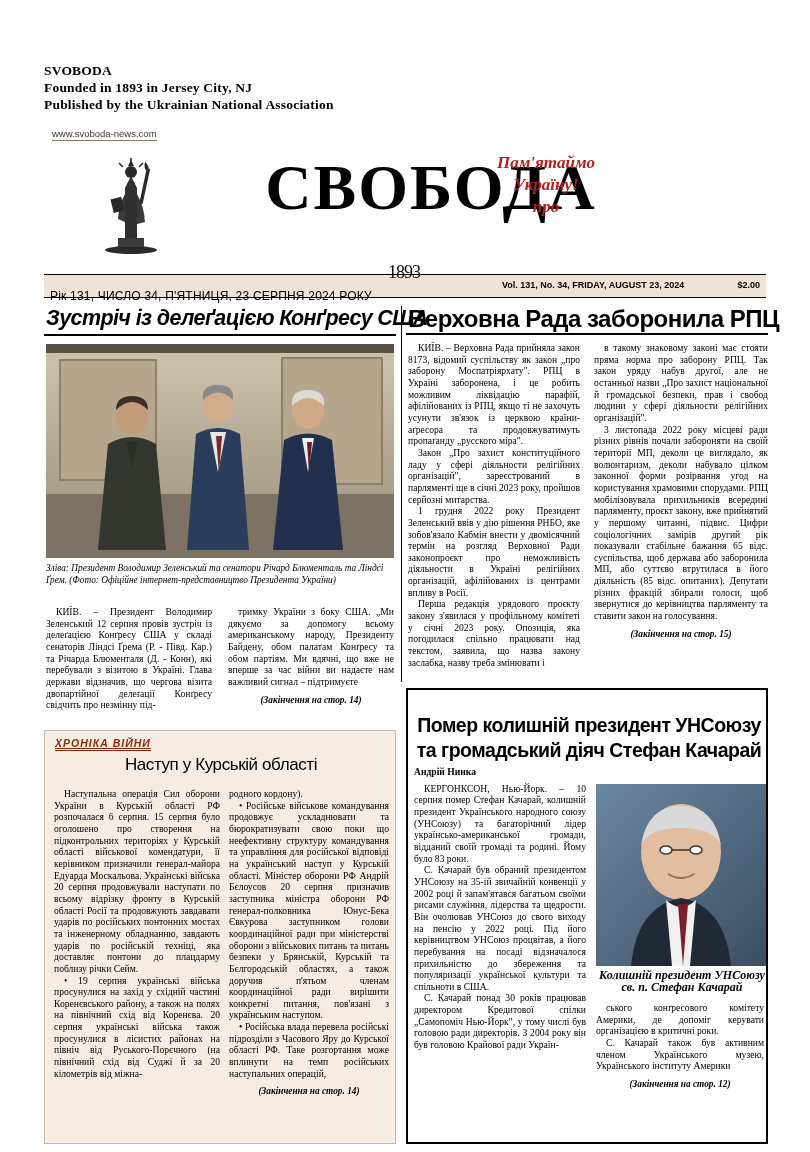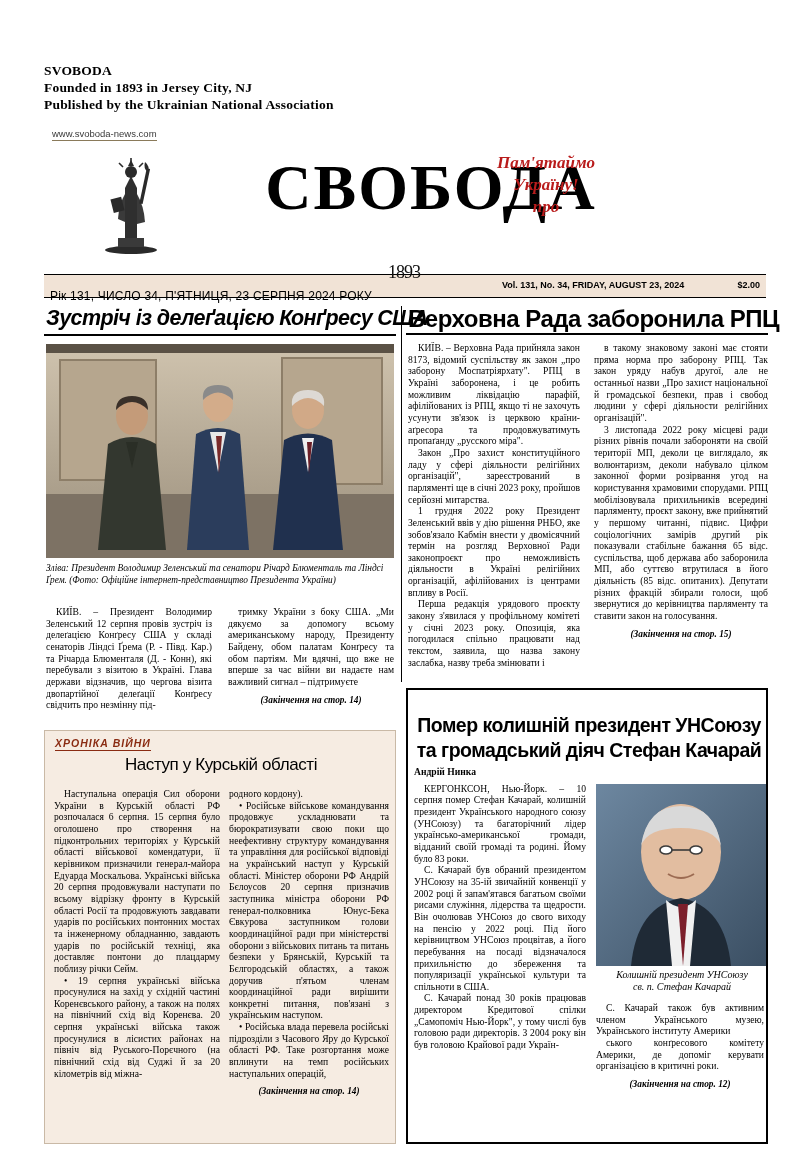--- a/index.html
+++ b/index.html
@@ -264,20 +264,21 @@
     left: 10px;
     top: 6px;
     font-family: "Liberation Sans", sans-serif;
     font-style: italic;
     font-weight: bold;
     font-size: 10.5px;
     letter-spacing: 1px;
     color: #8a2b12;
     border-bottom: 1.6px solid #8a2b12;
     padding-bottom: 1px;
+    text-decoration: underline;
   }
   .warbox-title {
     position: absolute;
     left: 0;
     top: 24px;
     width: 352px;
     text-align: center;
     font-family: "Liberation Sans", "DejaVu Sans", sans-serif;
     font-weight: normal;
     font-size: 17px;
@@ -317,23 +318,24 @@
     background: linear-gradient(#5f7a92, #43586b);
     overflow: hidden;
   }
   .obit-caption {
     position: absolute;
     left: 596px;
     top: 969px;
     width: 172px;
     font-family: "Liberation Serif", serif;
     font-style: italic;
-    font-size: 10px;
+    font-size: 12px;
     line-height: 12px;
     text-align: center;
+    font-weight: bold;
   }
 </style>
 </head>
 <body>
 
 <div class="page">
 
   <div class="masthead-top">
     <div>SVOBODA</div>
     <div>Founded in 1893 in Jersey City, NJ</div>
@@ -488,18 +490,18 @@
     <div>св. п. Стефан Качарай</div>
   </div>
 
   <div class="col" style="left:414px; top:766px; width:172px;">
     <p class="byline">Андрій Нинка</p>
     <p>КЕРГОНКСОН, Нью-Йорк. – 10 серпня помер Стефан Качарай, колишній президент Українського народного союзу (УНСоюзу) та багаторічний лідер українсько-американської громади, відданий своїй громаді та родині. Йому було 83 роки.</p>
     <p>С. Качарай був обраний президентом УНСоюзу на 35-ій звичайній конвенції у 2002 році й запам'ятався багатьом своїми рисами служіння, лідерства та щедрости. Він очолював УНСоюз до свого виходу на пенсію у 2022 році. Під його керівництвом УНСоюз процвітав, а його перебування на посаді відзначалося прихильністю до збереження та популяризації української культури та спільноти в США.</p>
     <p>С. Качарай понад 30 років працював директором Кредитової спілки „Самопоміч Нью-Йорк", у тому числі був головою ради директорів. З 2004 року він був головою Крайової ради Україн-</p>
   </div>
   <div class="col" style="left:596px; top:1002px; width:168px;">
+    <p>ського конґресового комітету Америки, де допоміг керувати організацією в критичні роки.</p>
     <p>С. Качарай також був активним членом Українського музею, Українського інституту Америки</p>
-    <p>ського конґресового комітету Америки, де допоміг керувати організацією в критичні роки.</p>
     <p class="jump">(Закінчення на стор. 12)</p>
   </div>
 
 </div>
 
 </body></html>

